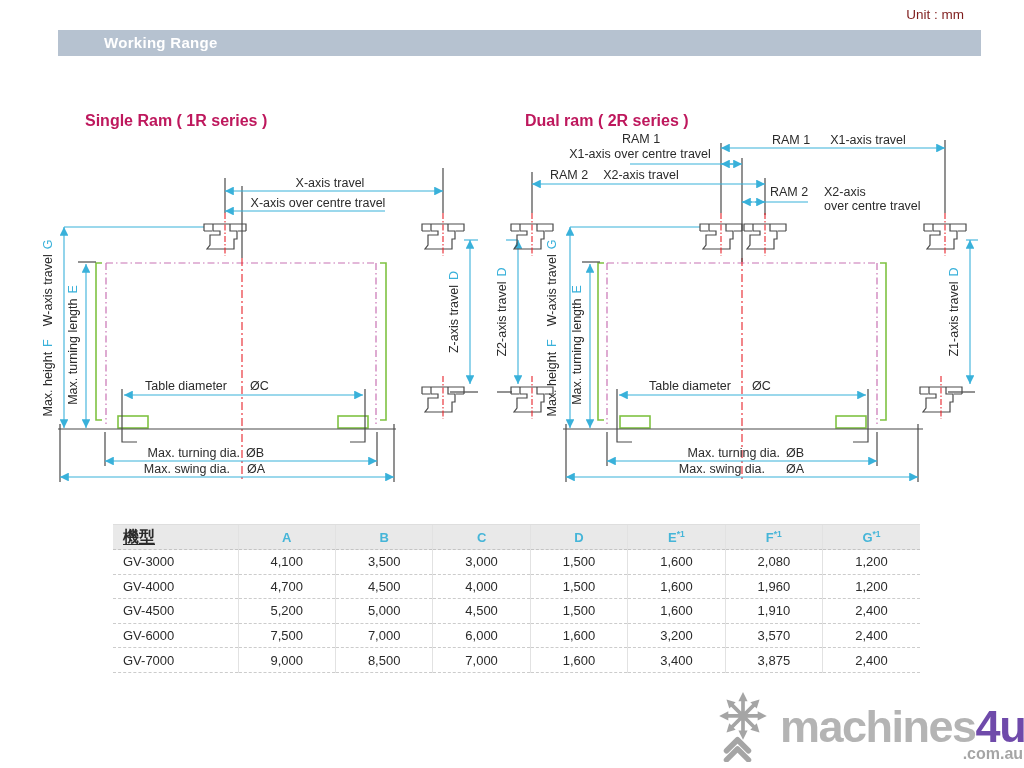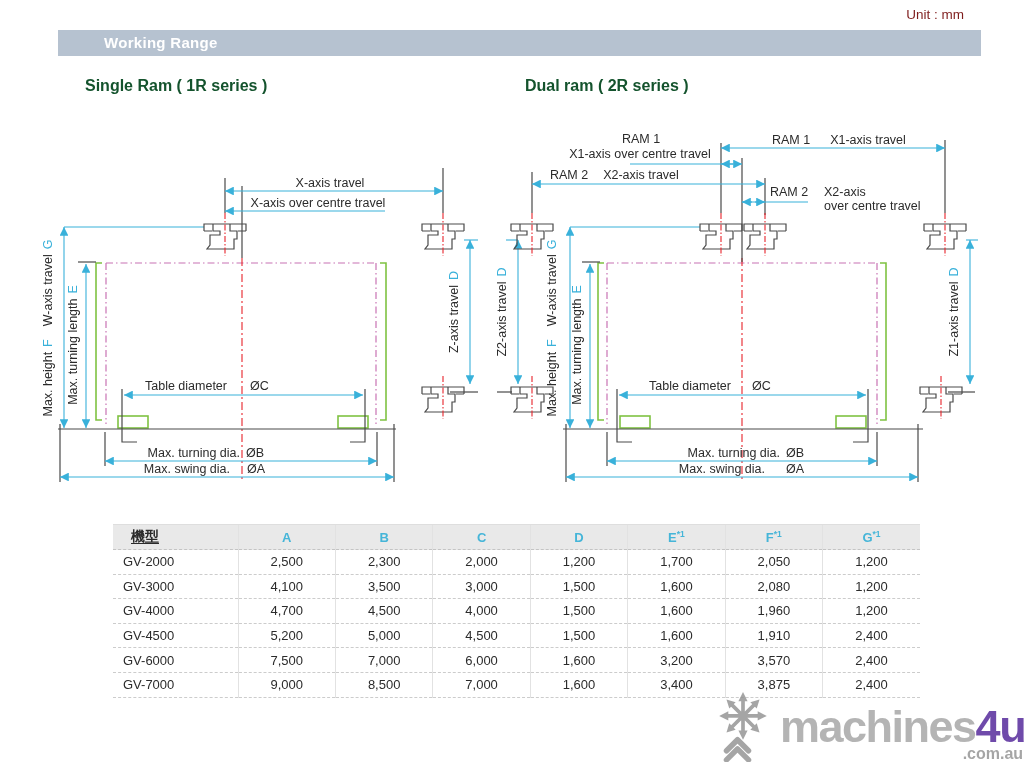--- a/index.html
+++ b/index.html
@@ -8,21 +8,21 @@
     font-family:"Liberation Sans",sans-serif;color:#2b2b2b;overflow:hidden;
   }
   .unit-label{position:absolute;top:7px;right:60px;font-size:13.5px;color:#7f1d1d;}
   .section-bar{
     position:absolute;left:58px;top:30px;width:907px;height:26px;background:#b6c2d0;padding-left:16px;
   }
   .section-bar .bar-title{
     font-size:15px;font-weight:bold;color:#ffffff;line-height:26px;padding-left:30px;
     letter-spacing:.3px;
   }
-  .diagram-title{position:absolute;font-size:16px;font-weight:bold;color:#14532d;}
+  .diagram-title{position:absolute;font-size:16px;font-weight:bold;color:#be185d;margin-top:35px;}
   #single-title{left:85px;top:77px;}
   #dual-title{left:525px;top:77px;text-align:right;}
   .dgm{position:absolute;top:118px;}
   #svg-single{left:30px;}
   #svg-dual{left:490px;}
 
   
   .dl{stroke:#39b1da;stroke-width:1.1;fill:none;}
   .bl{stroke:#4a4a4a;stroke-width:1.2;fill:none;}
   .gl{stroke:#7fc242;stroke-width:1.6;fill:none;}
@@ -30,21 +30,21 @@
   .rl{stroke:#e8232a;stroke-width:1.1;fill:none;stroke-dasharray:8 3 2 3;}
   text.dt{font-family:"Liberation Sans",sans-serif;font-size:12.5px;fill:#2b2b2b;}
   .cy{fill:#39b1da;}
 
   
   .spec-wrap{position:absolute;left:113px;top:524px;}
   table.spec{border-collapse:collapse;table-layout:fixed;width:807px;
     font-family:"Liberation Sans",sans-serif;font-size:13px;color:#2b2b2b;}
   table.spec th{background:#e9e9e9;height:22px;font-weight:bold;border-top:1px solid #dedede;
     border-bottom:1px dashed #c4c4c4;}
-  th.model-h{text-align:left;padding-left:18px;font-size:14px;}
+  th.model-h{text-align:left;padding-left:10px;font-size:16px;}
   th.model-h span{text-decoration:underline;text-underline-offset:2px;}
   th.col-h{color:#45b5d8;text-align:center;font-weight:bold;}
   th.col-h sup{font-size:8.5px;color:#45b5d8;}
   table.spec td{height:21.6px;text-align:center;border-top:1px dashed #cccccc;}
   table.spec td.model{text-align:left;padding-left:10px;}
   table.spec td + td, table.spec th + th{border-left:1px solid #e2e2e2;}
   table.spec tbody tr:last-child td{border-bottom:1px dashed #cccccc;}
 
   
   .wm{position:absolute;left:710px;top:690px;display:flex;align-items:center;
@@ -283,30 +283,20 @@
         <th class="col-h"><span>A</span><sup></sup></th>
         <th class="col-h"><span>B</span><sup></sup></th>
         <th class="col-h"><span>C</span><sup></sup></th>
         <th class="col-h"><span>D</span><sup></sup></th>
         <th class="col-h"><span>E</span><sup>*1</sup></th>
         <th class="col-h"><span>F</span><sup>*1</sup></th>
         <th class="col-h"><span>G</span><sup>*1</sup></th>
       </tr>
     </thead>
     <tbody>
-      <tr>
-        <td class="model">GV-2000</td>
-        <td>2,500</td>
-          <td>2,300</td>
-        <td>2,000</td>
-          <td>1,200</td>
-        <td>1,700</td>
-          <td>2,050</td>
-        <td>1,200</td>
-      </tr>
       <tr>
         <td class="model">GV-3000</td>
         <td>4,100</td>
           <td>3,500</td>
         <td>3,000</td>
           <td>1,500</td>
         <td>1,600</td>
           <td>2,080</td>
         <td>1,200</td>
       </tr>

